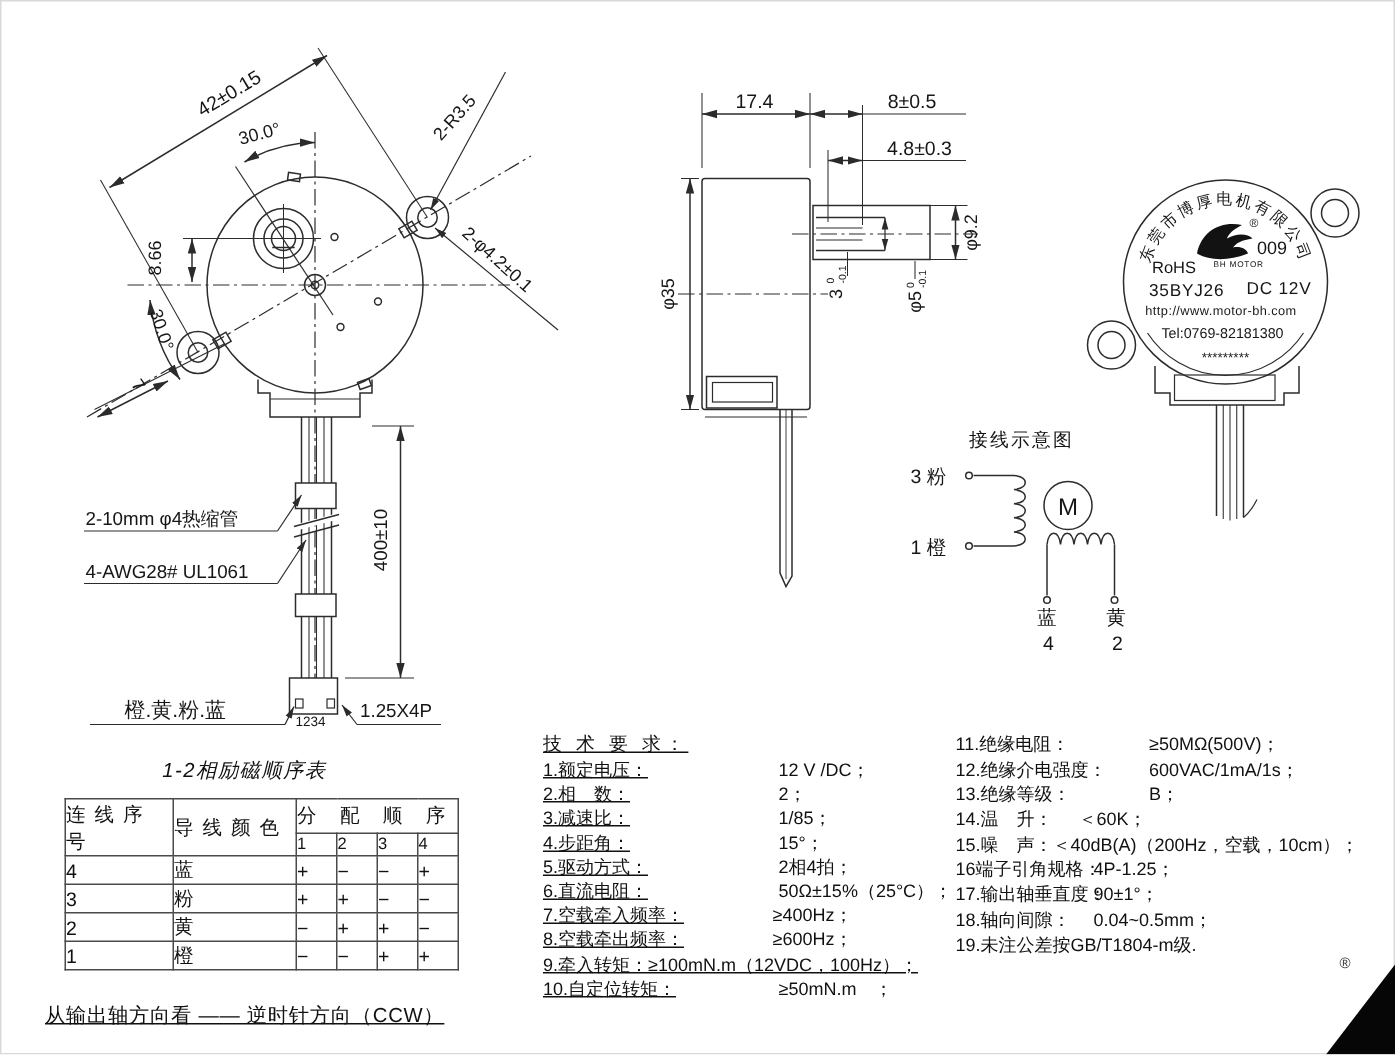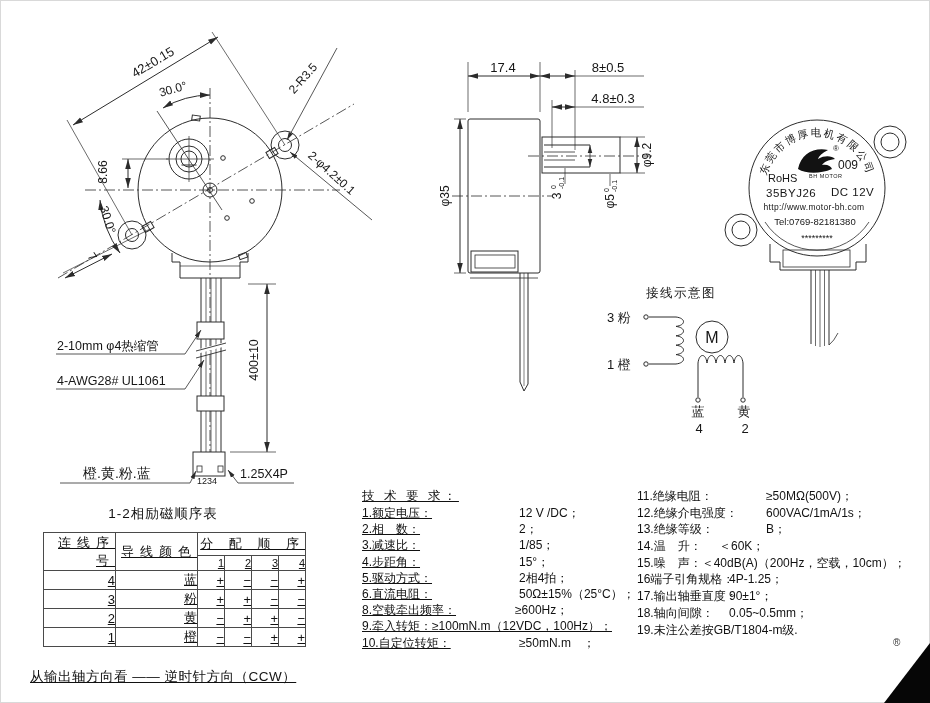--- a/index.html
+++ b/index.html
@@ -10,22 +10,22 @@
   svg text{fill:#161616;font-family:"Liberation Sans","DejaVu Sans",sans-serif;}
   .ov{position:absolute;}
   
   .tech{font-size:12px;line-height:16.2px;white-space:nowrap;}
   .tech .t-title{font-size:12.5px;letter-spacing:3px;height:17px;}
   .spec-row{position:relative;height:16.2px;}
   .tech-r .spec-row{height:16.7px;line-height:16.7px;}
   .spec-row .val{position:absolute;top:0;}
   .vA{left:157px;} .vB{left:153px;} .vC{left:129px;} .vD{left:92px;} .vE{left:82px;}
   
-  .seq-title{font-size:13.5px;letter-spacing:1px;text-align:center;width:150px;}
-  table.seq{border-collapse:collapse;table-layout:fixed;font-size:13px;text-align:right;text-decoration:underline;}
+  .seq-title{font-size:13.5px;letter-spacing:1px;text-align:center;width:150px;font-style:italic;}
+  table.seq{border-collapse:collapse;table-layout:fixed;font-size:13px;text-align:left;}
   table.seq th,table.seq td{border:1px solid #4a4a4a;font-weight:normal;padding:0;}
   table.seq .h1{height:23px;letter-spacing:6px;}
   table.seq .h2 th{height:14px;font-size:11px;}
   table.seq td{height:18px;}
   .note{font-size:13.5px;letter-spacing:0.5px;white-space:nowrap;text-decoration:underline;}
   .regmark{font-size:10px;color:#333;}
   .corner-wedge{position:absolute;right:0;bottom:0;width:0;height:0;
     border-left:46px solid transparent;border-bottom:60px solid #060606;}
 </style>
 </head>
@@ -325,34 +325,35 @@
 <div class="ov note" style="left:30px;top:668px;">从输出轴方向看 —— 逆时针方向（CCW）</div>
 
 <div class="ov tech tech-l" style="left:362px;top:488px;text-decoration:underline;">
   <div class="t-title">技 术 要 求：</div>
   <div class="spec-row"><span>1.额定电压：</span><span class="val vA">12 V /DC；</span></div>
   <div class="spec-row"><span>2.相　数：</span><span class="val vA">2；</span></div>
   <div class="spec-row"><span>3.减速比：</span><span class="val vA">1/85；</span></div>
   <div class="spec-row"><span>4.步距角：</span><span class="val vA">15°；</span></div>
   <div class="spec-row"><span>5.驱动方式：</span><span class="val vA">2相4拍；</span></div>
   <div class="spec-row"><span>6.直流电阻：</span><span class="val vA">50Ω±15%（25°C）；</span></div>
+  <div class="spec-row"><span>7.空载牵入频率：</span><span class="val vB">≥400Hz；</span></div>
   <div class="spec-row"><span>8.空载牵出频率：</span><span class="val vB">≥600Hz；</span></div>
   <div class="spec-row"><span>9.牵入转矩：≥100mN.m（12VDC，100Hz）；</span></div>
   <div class="spec-row"><span>10.自定位转矩：</span><span class="val vA">≥50mN.m　；</span></div>
 </div>
 
 <div class="ov tech tech-r" style="left:637px;top:488px;">
   <div class="spec-row"><span>11.绝缘电阻：</span><span class="val vC">≥50MΩ(500V)；</span></div>
   <div class="spec-row"><span>12.绝缘介电强度：</span><span class="val vC">600VAC/1mA/1s；</span></div>
   <div class="spec-row"><span>13.绝缘等级：</span><span class="val vC">B；</span></div>
   <div class="spec-row"><span>14.温　升：</span><span class="val vE">＜60K；</span></div>
   <div class="spec-row"><span>15.噪　声：＜40dB(A)（200Hz，空载，10cm）；</span></div>
   <div class="spec-row"><span>16端子引角规格：</span><span class="val vD">4P-1.25；</span></div>
   <div class="spec-row"><span>17.输出轴垂直度：</span><span class="val vD">90±1°；</span></div>
-  <div class="spec-row"><span>18.轴向间隙：</span><span class="val vD">0.05~0.5mm；</span></div>
+  <div class="spec-row"><span>18.轴向间隙：</span><span class="val vD">0.04~0.5mm；</span></div>
   <div class="spec-row"><span>19.未注公差按GB/T1804-m级.</span></div>
 </div>
 
 <div class="ov regmark" style="left:893px;top:637px;">®</div>
 
 <div class="corner-wedge"></div>
 
 </div>
 
 </body></html>

